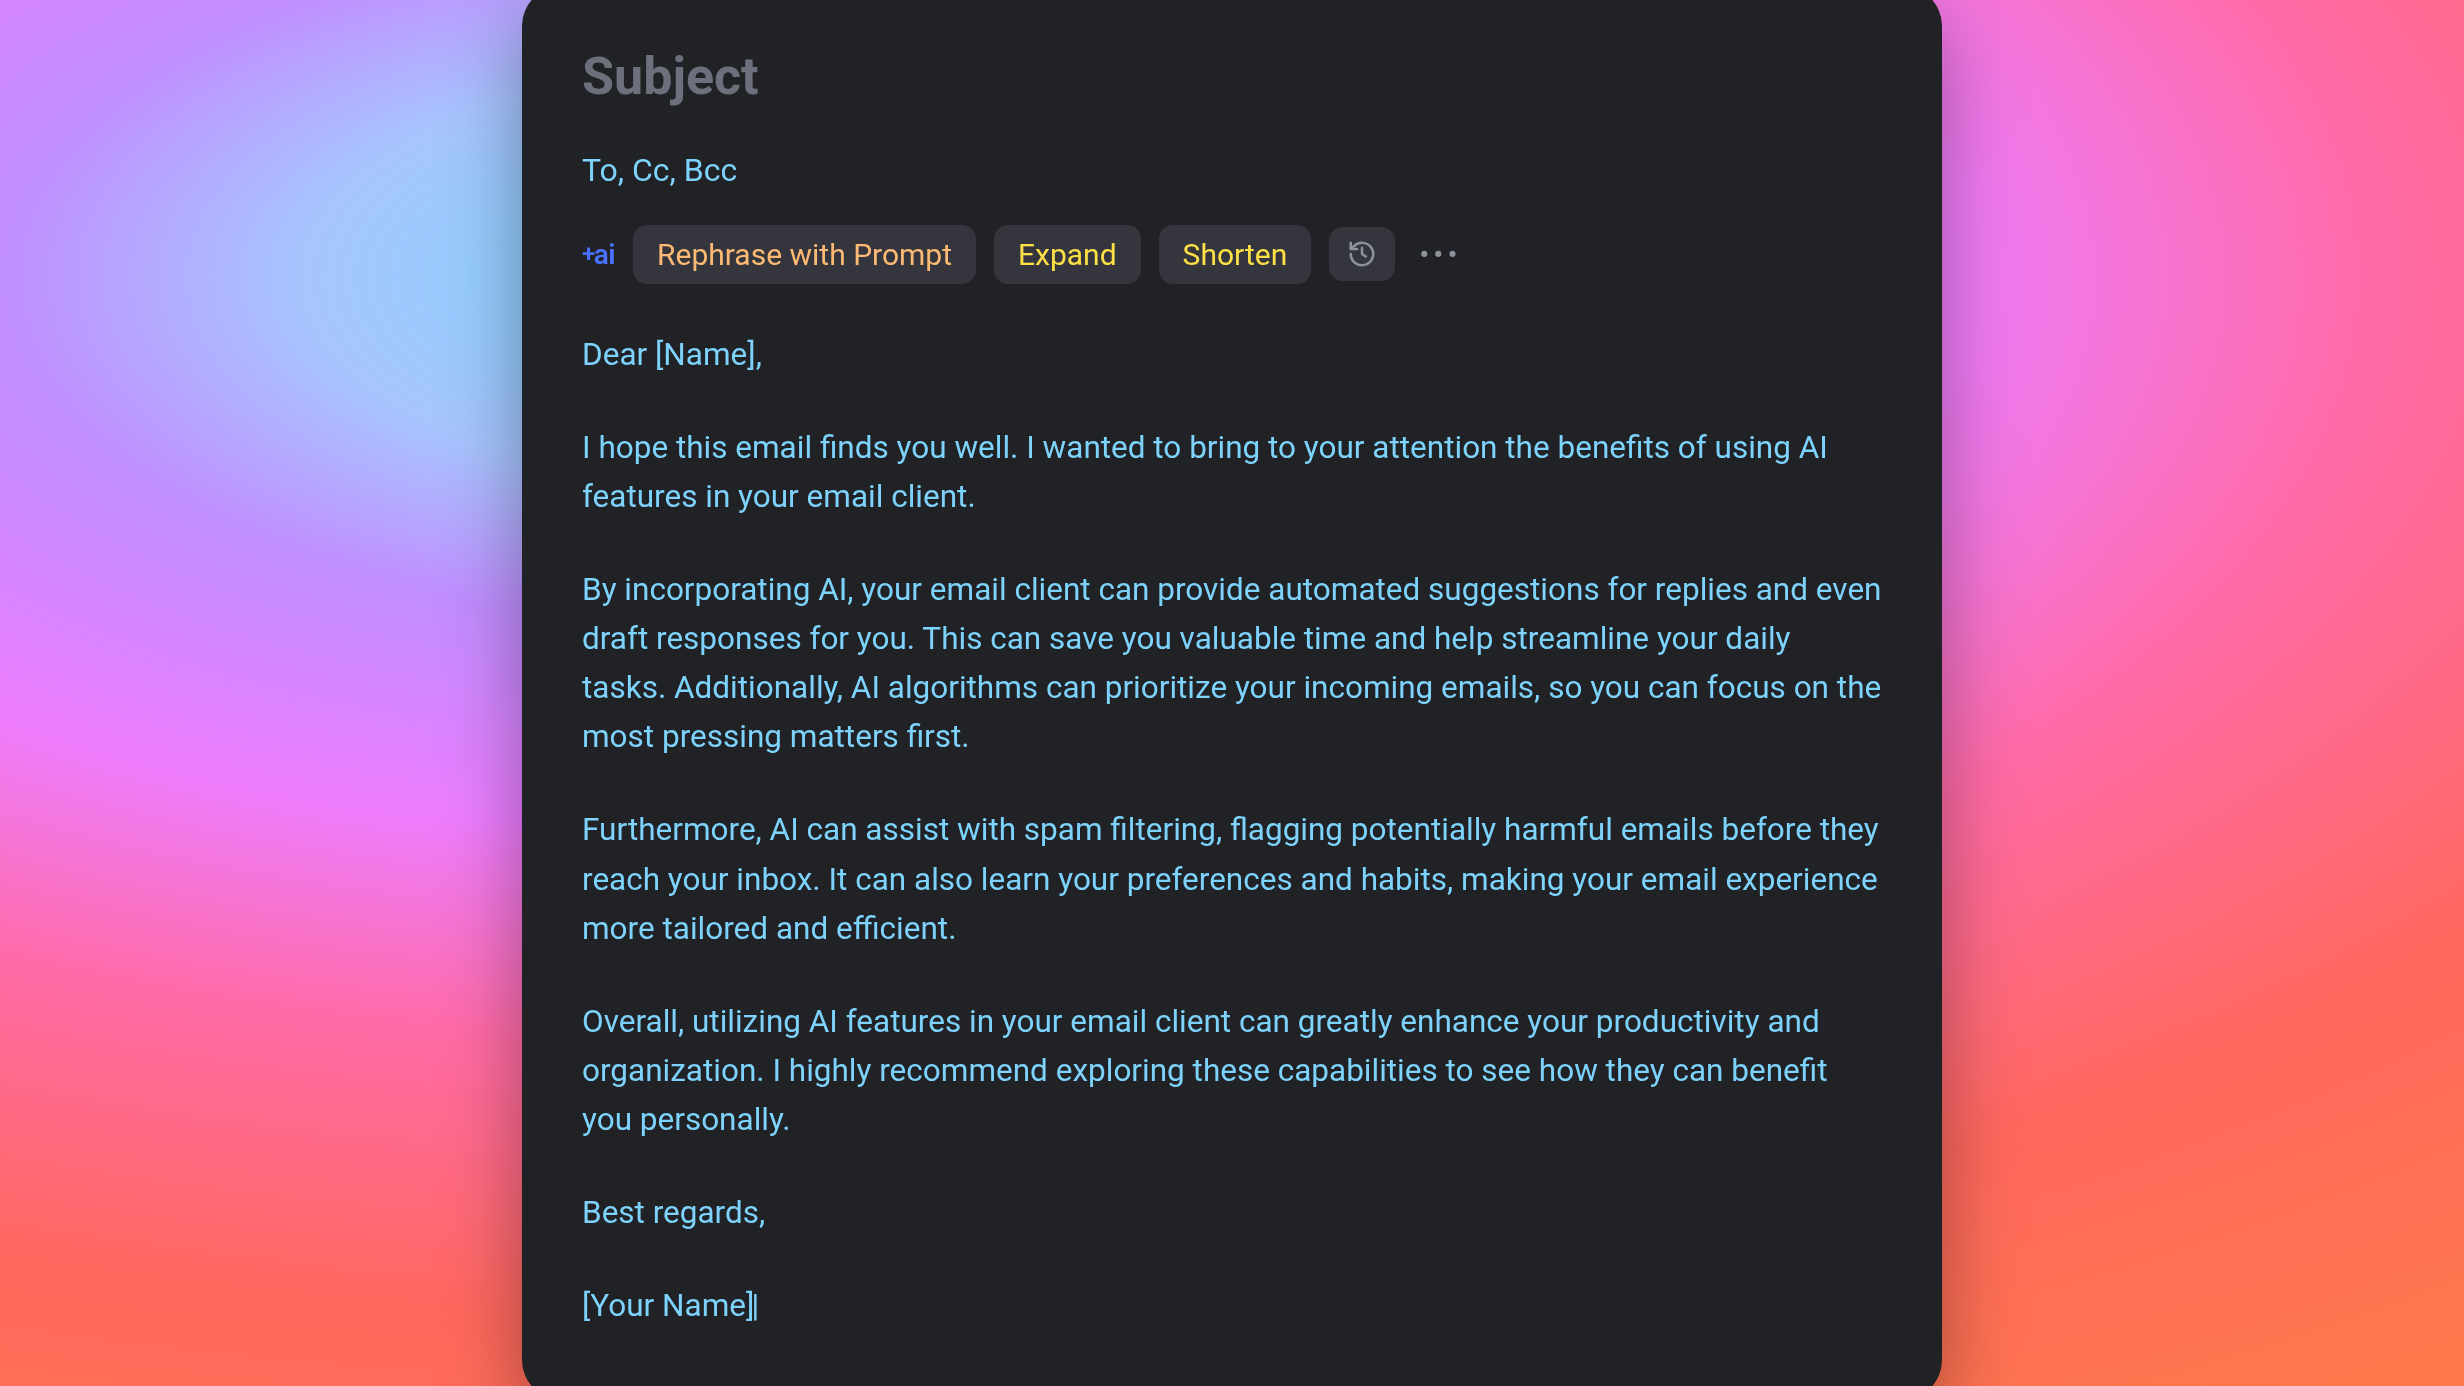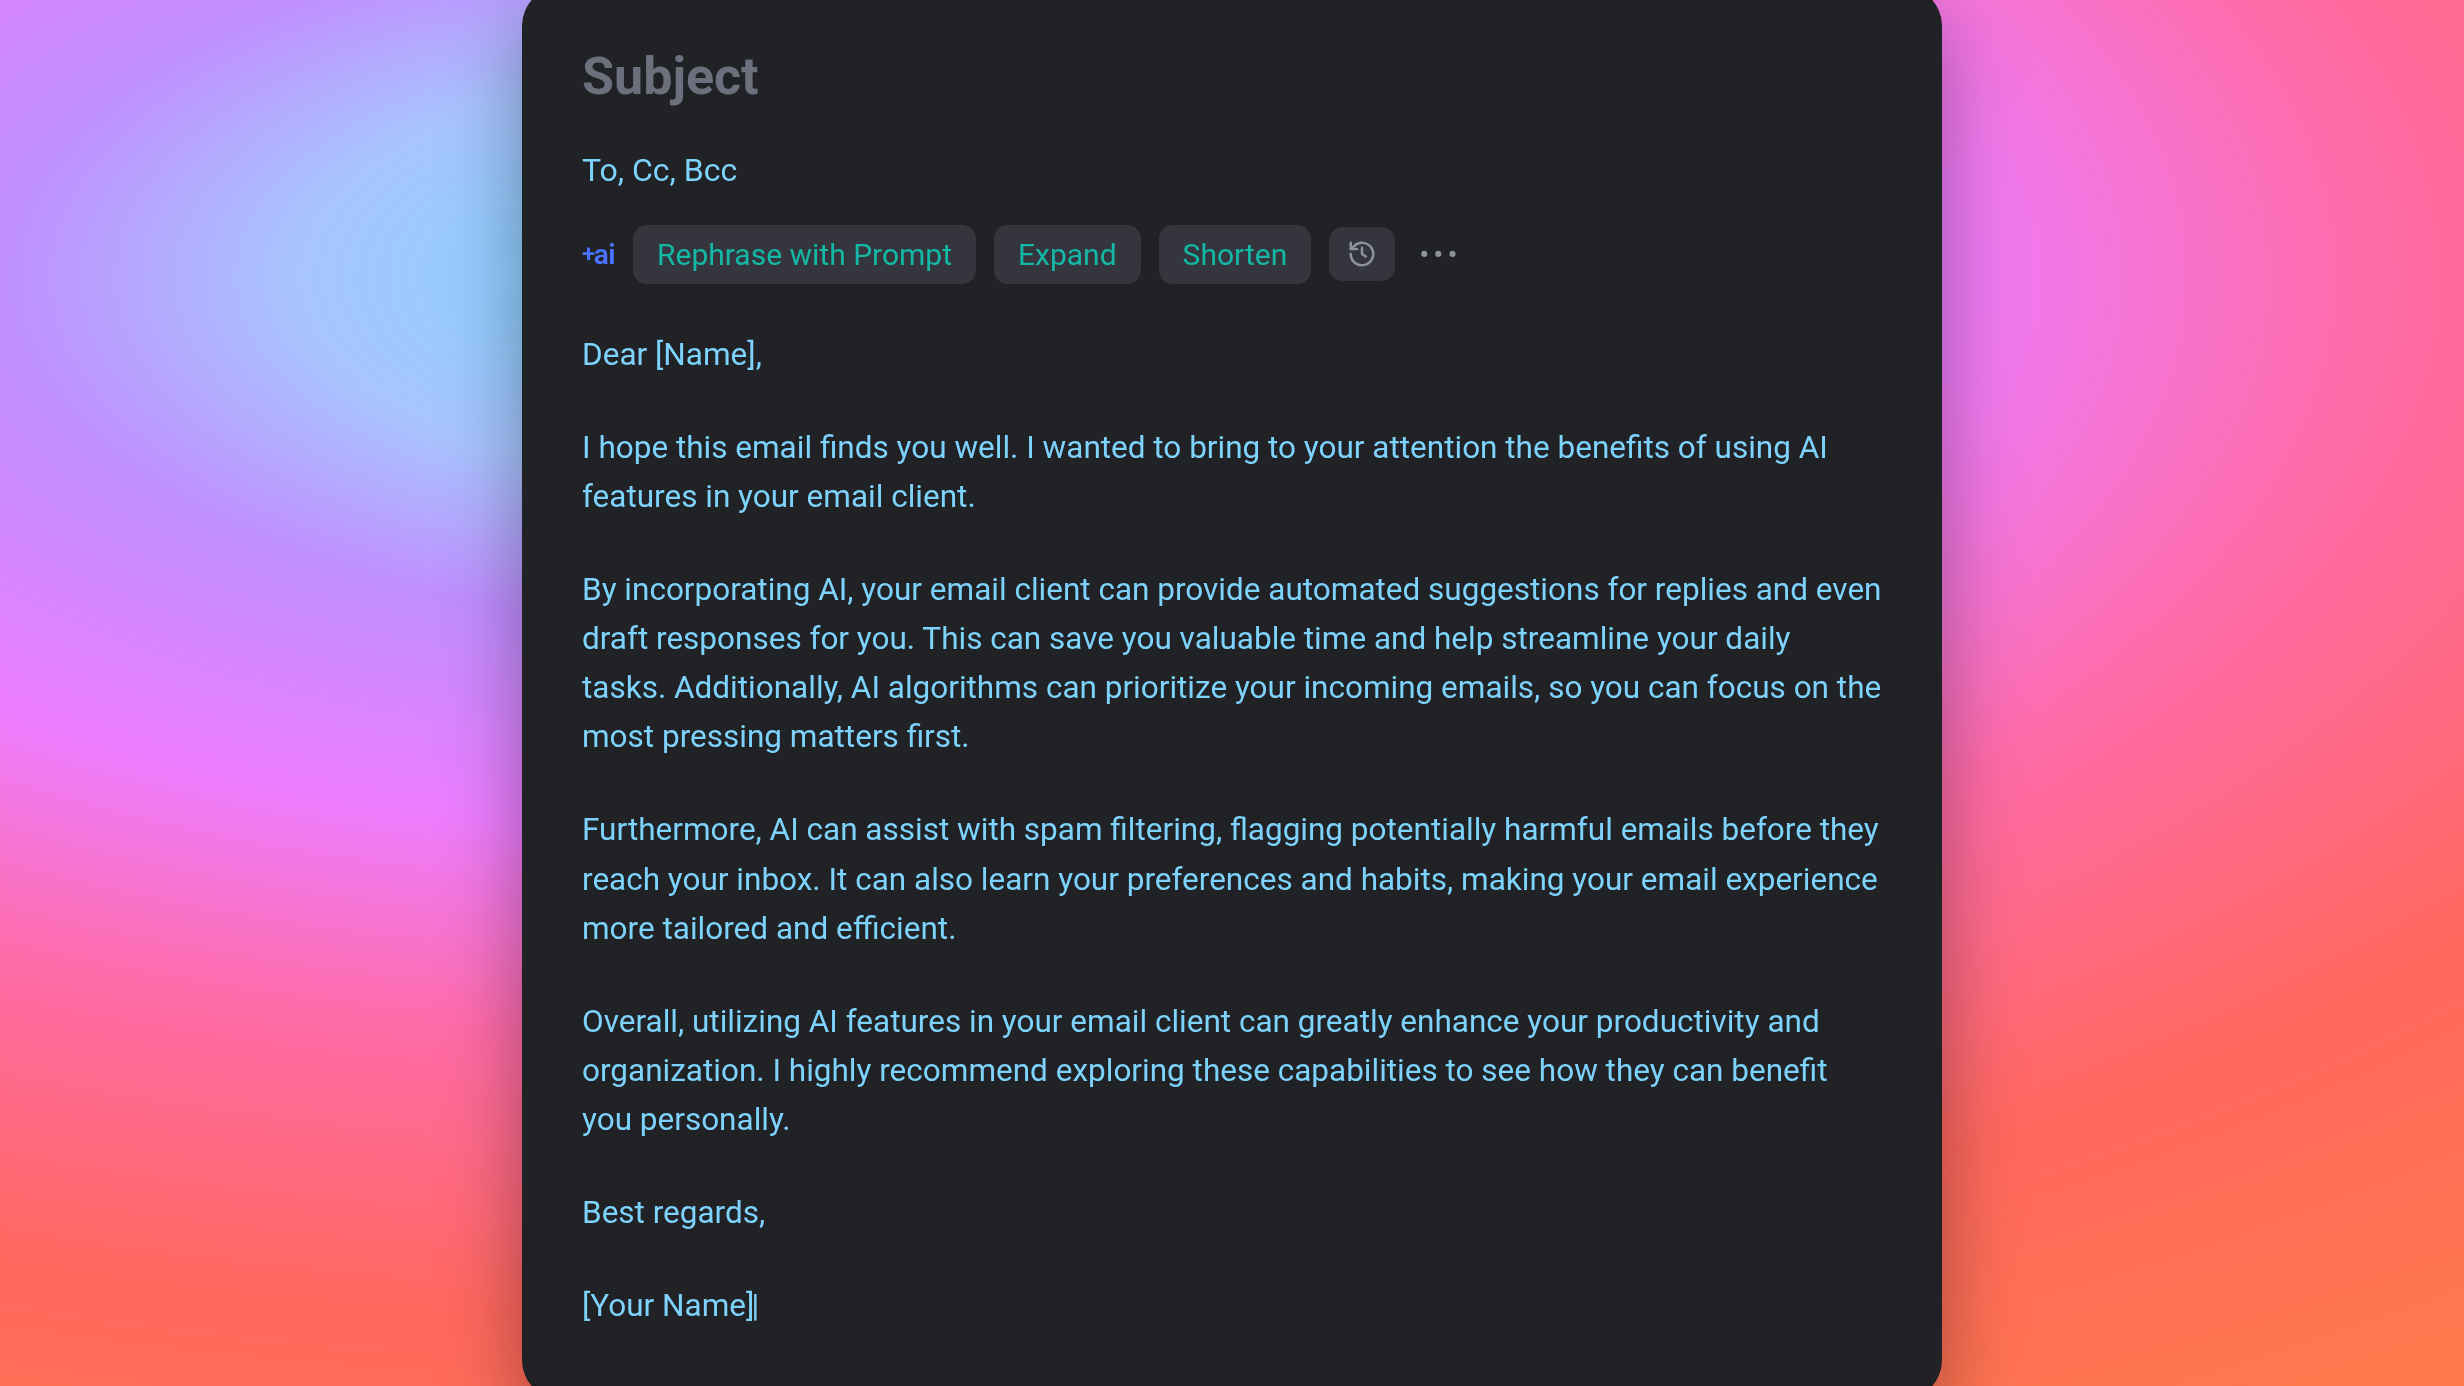--- a/index.html
+++ b/index.html
@@ -59,28 +59,28 @@
     .ai-badge .plus {
       font-size: 24px;
       margin-right: -1px;
     }
     
     .pill {
       background: #35363d;
       border-radius: 14px;
       padding: 12px 24px;
       font-size: 30px;
-      color: #14b8a6;
+      color: #fde047;
       cursor: pointer;
       border: none;
       font-family: inherit;
     }
     
     .pill.active {
-      color: #14b8a6;
+      color: #fdba74;
     }
     
     .icon-pill {
       background: #35363d;
       border-radius: 14px;
       padding: 12px 18px;
       cursor: pointer;
       display: flex;
       align-items: center;
       justify-content: center;

